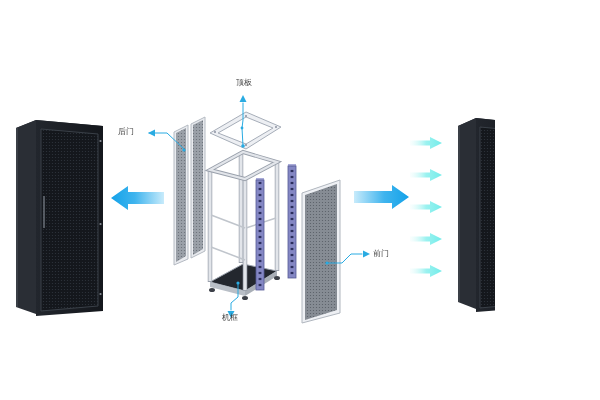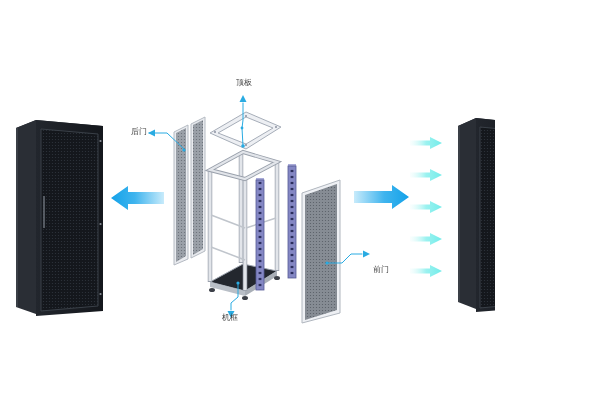--- a/index.html
+++ b/index.html
@@ -185,17 +185,17 @@
     <polygon points="370,254 363,250.5 363,257.5" fill="#29abe2" stroke="none"></polygon>
     <circle cx="327" cy="263" r="1.6" fill="#29abe2" stroke="none"></circle>
 
     <path d="M238,284 L238,297 L231,303 L231,310"></path>
     <polygon points="231,318 227.5,311 234.5,311" fill="#29abe2" stroke="none"></polygon>
     <circle cx="238" cy="283" r="1.6" fill="#29abe2" stroke="none"></circle>
   </g>
 </svg>
 
 <div class="lbl center" style="left:244px;top:79px">顶板</div>
-<div class="lbl center" style="left:139px;top:128px">后门</div>
-<div class="lbl" style="left:373px;top:266px">前门</div>
+<div class="lbl center" style="left:126px;top:128px">后门</div>
+<div class="lbl" style="left:373px;top:250px">前门</div>
 <div class="lbl center" style="left:230px;top:314px">机框</div>
 <div class="lbl stray" style="left:555px;top:68px">▸</div>
 </div>
 
 </body></html>

